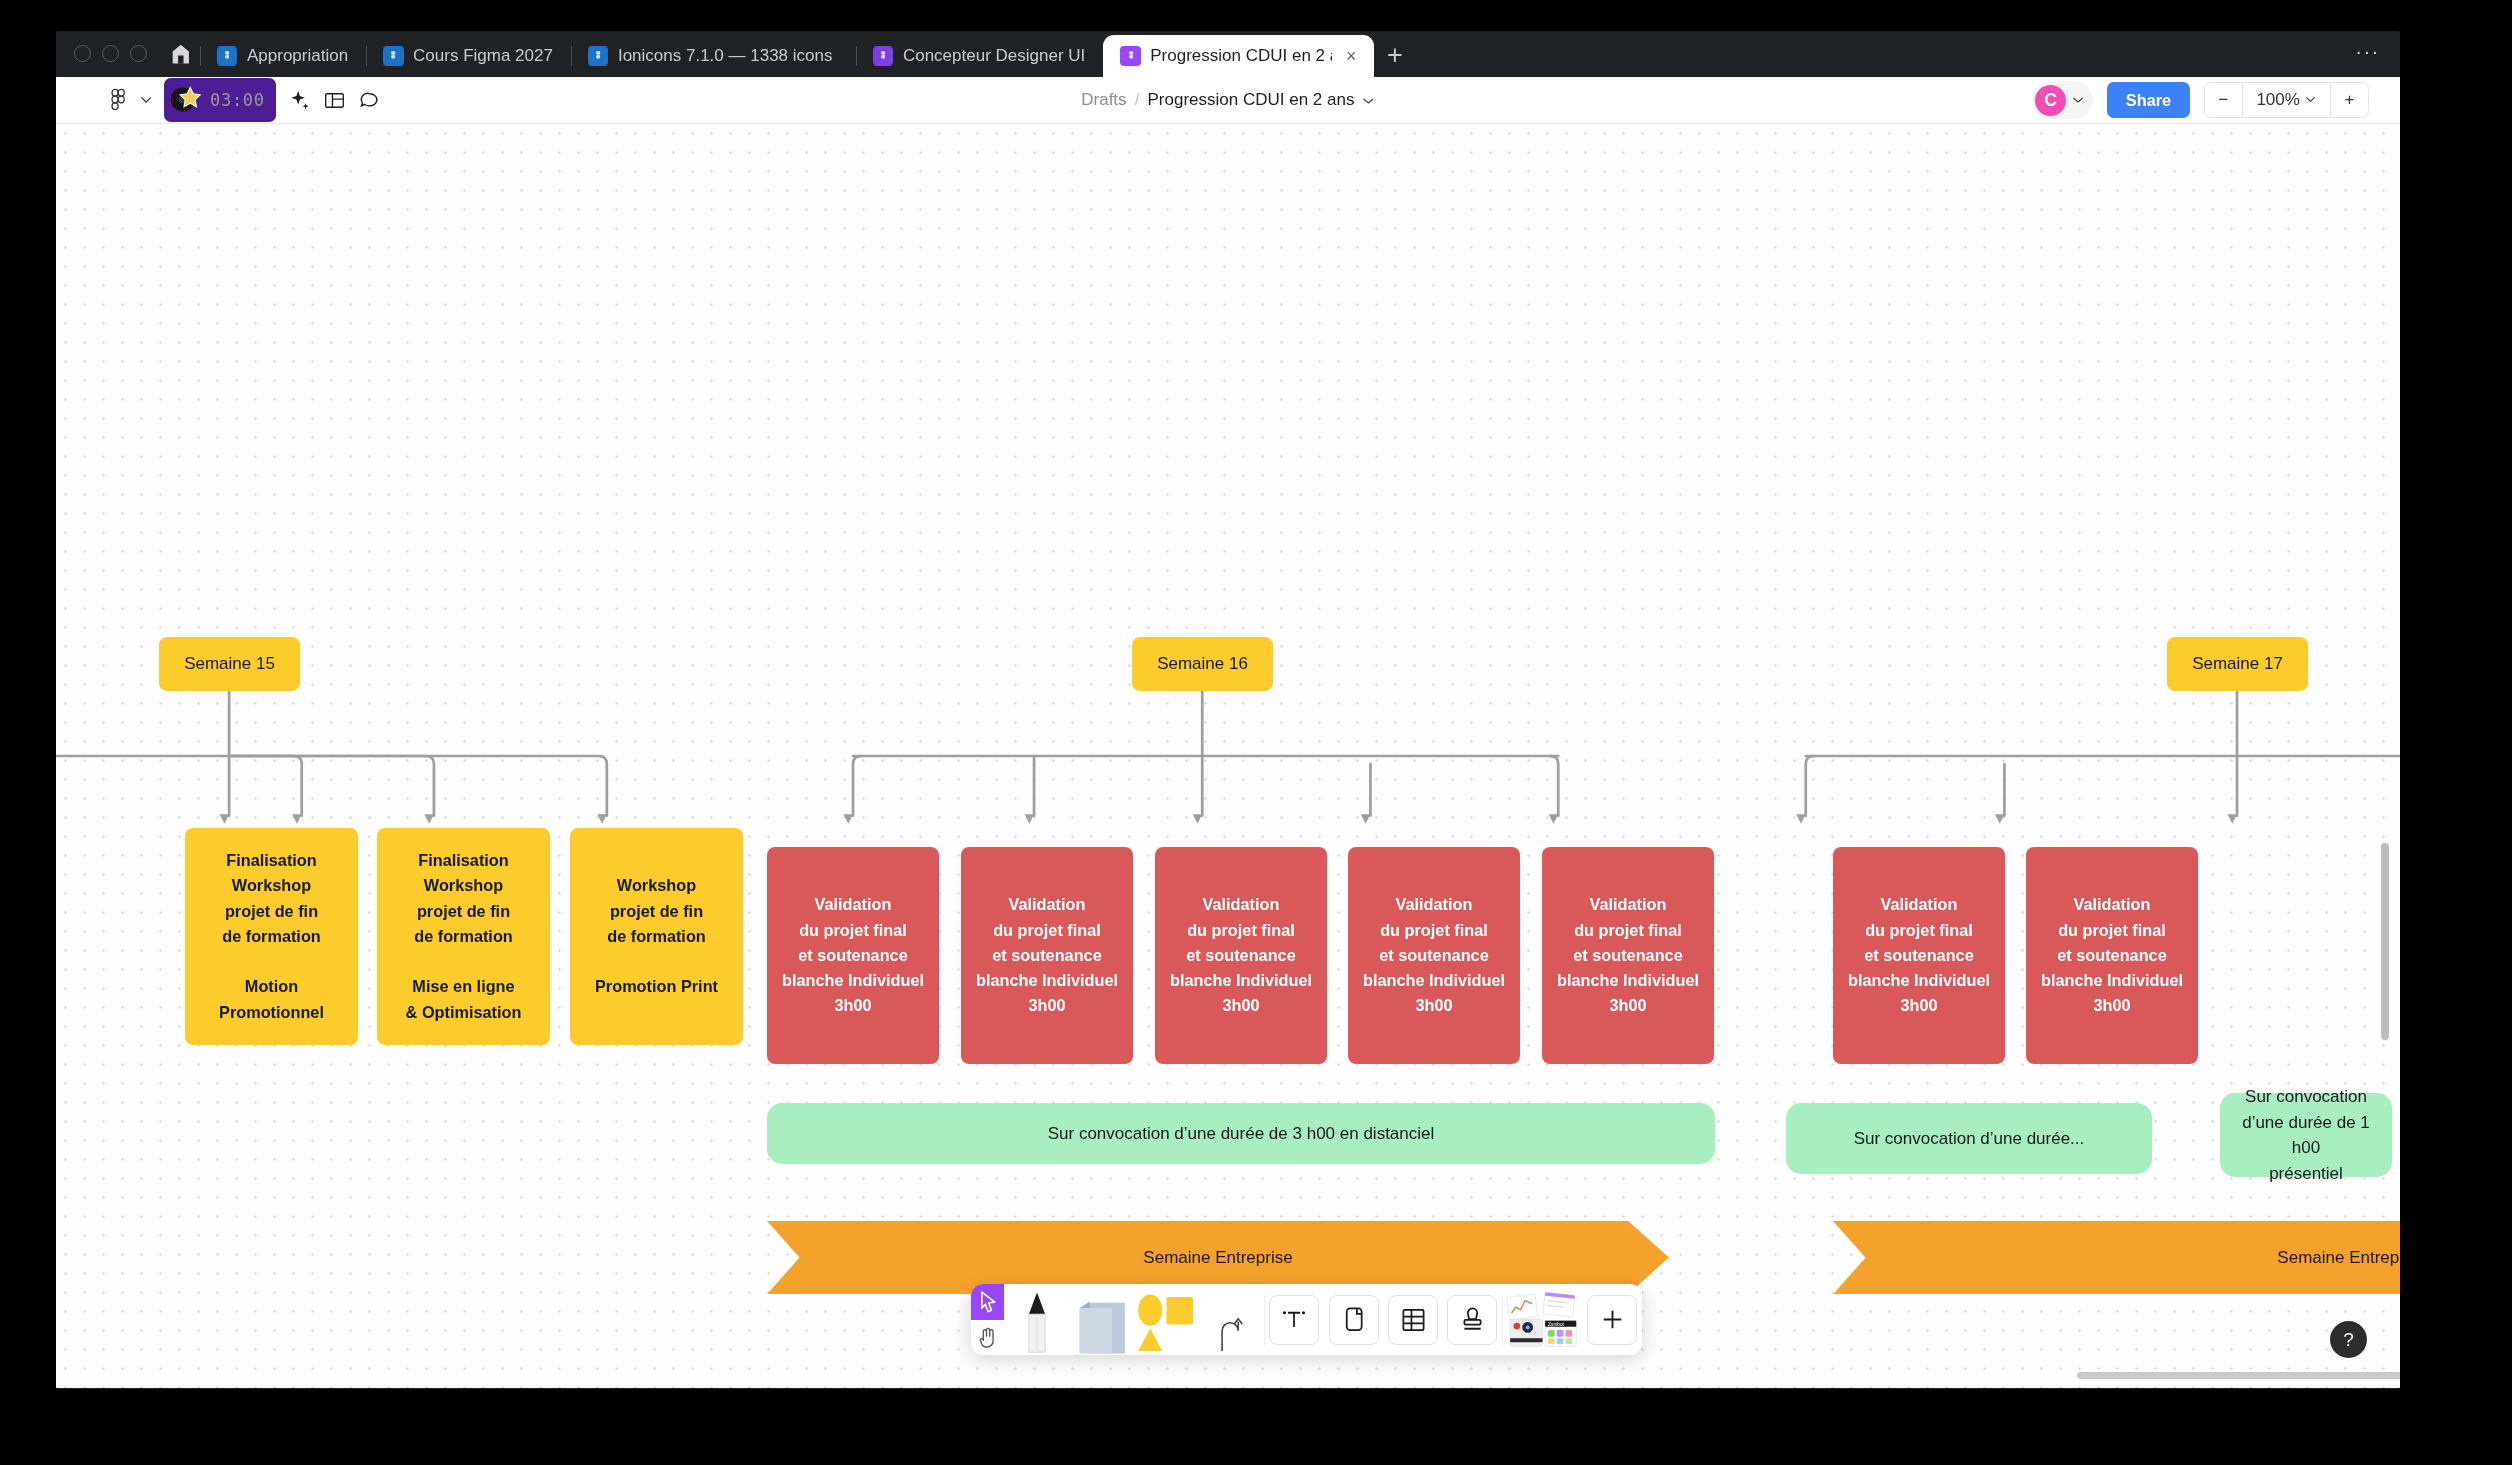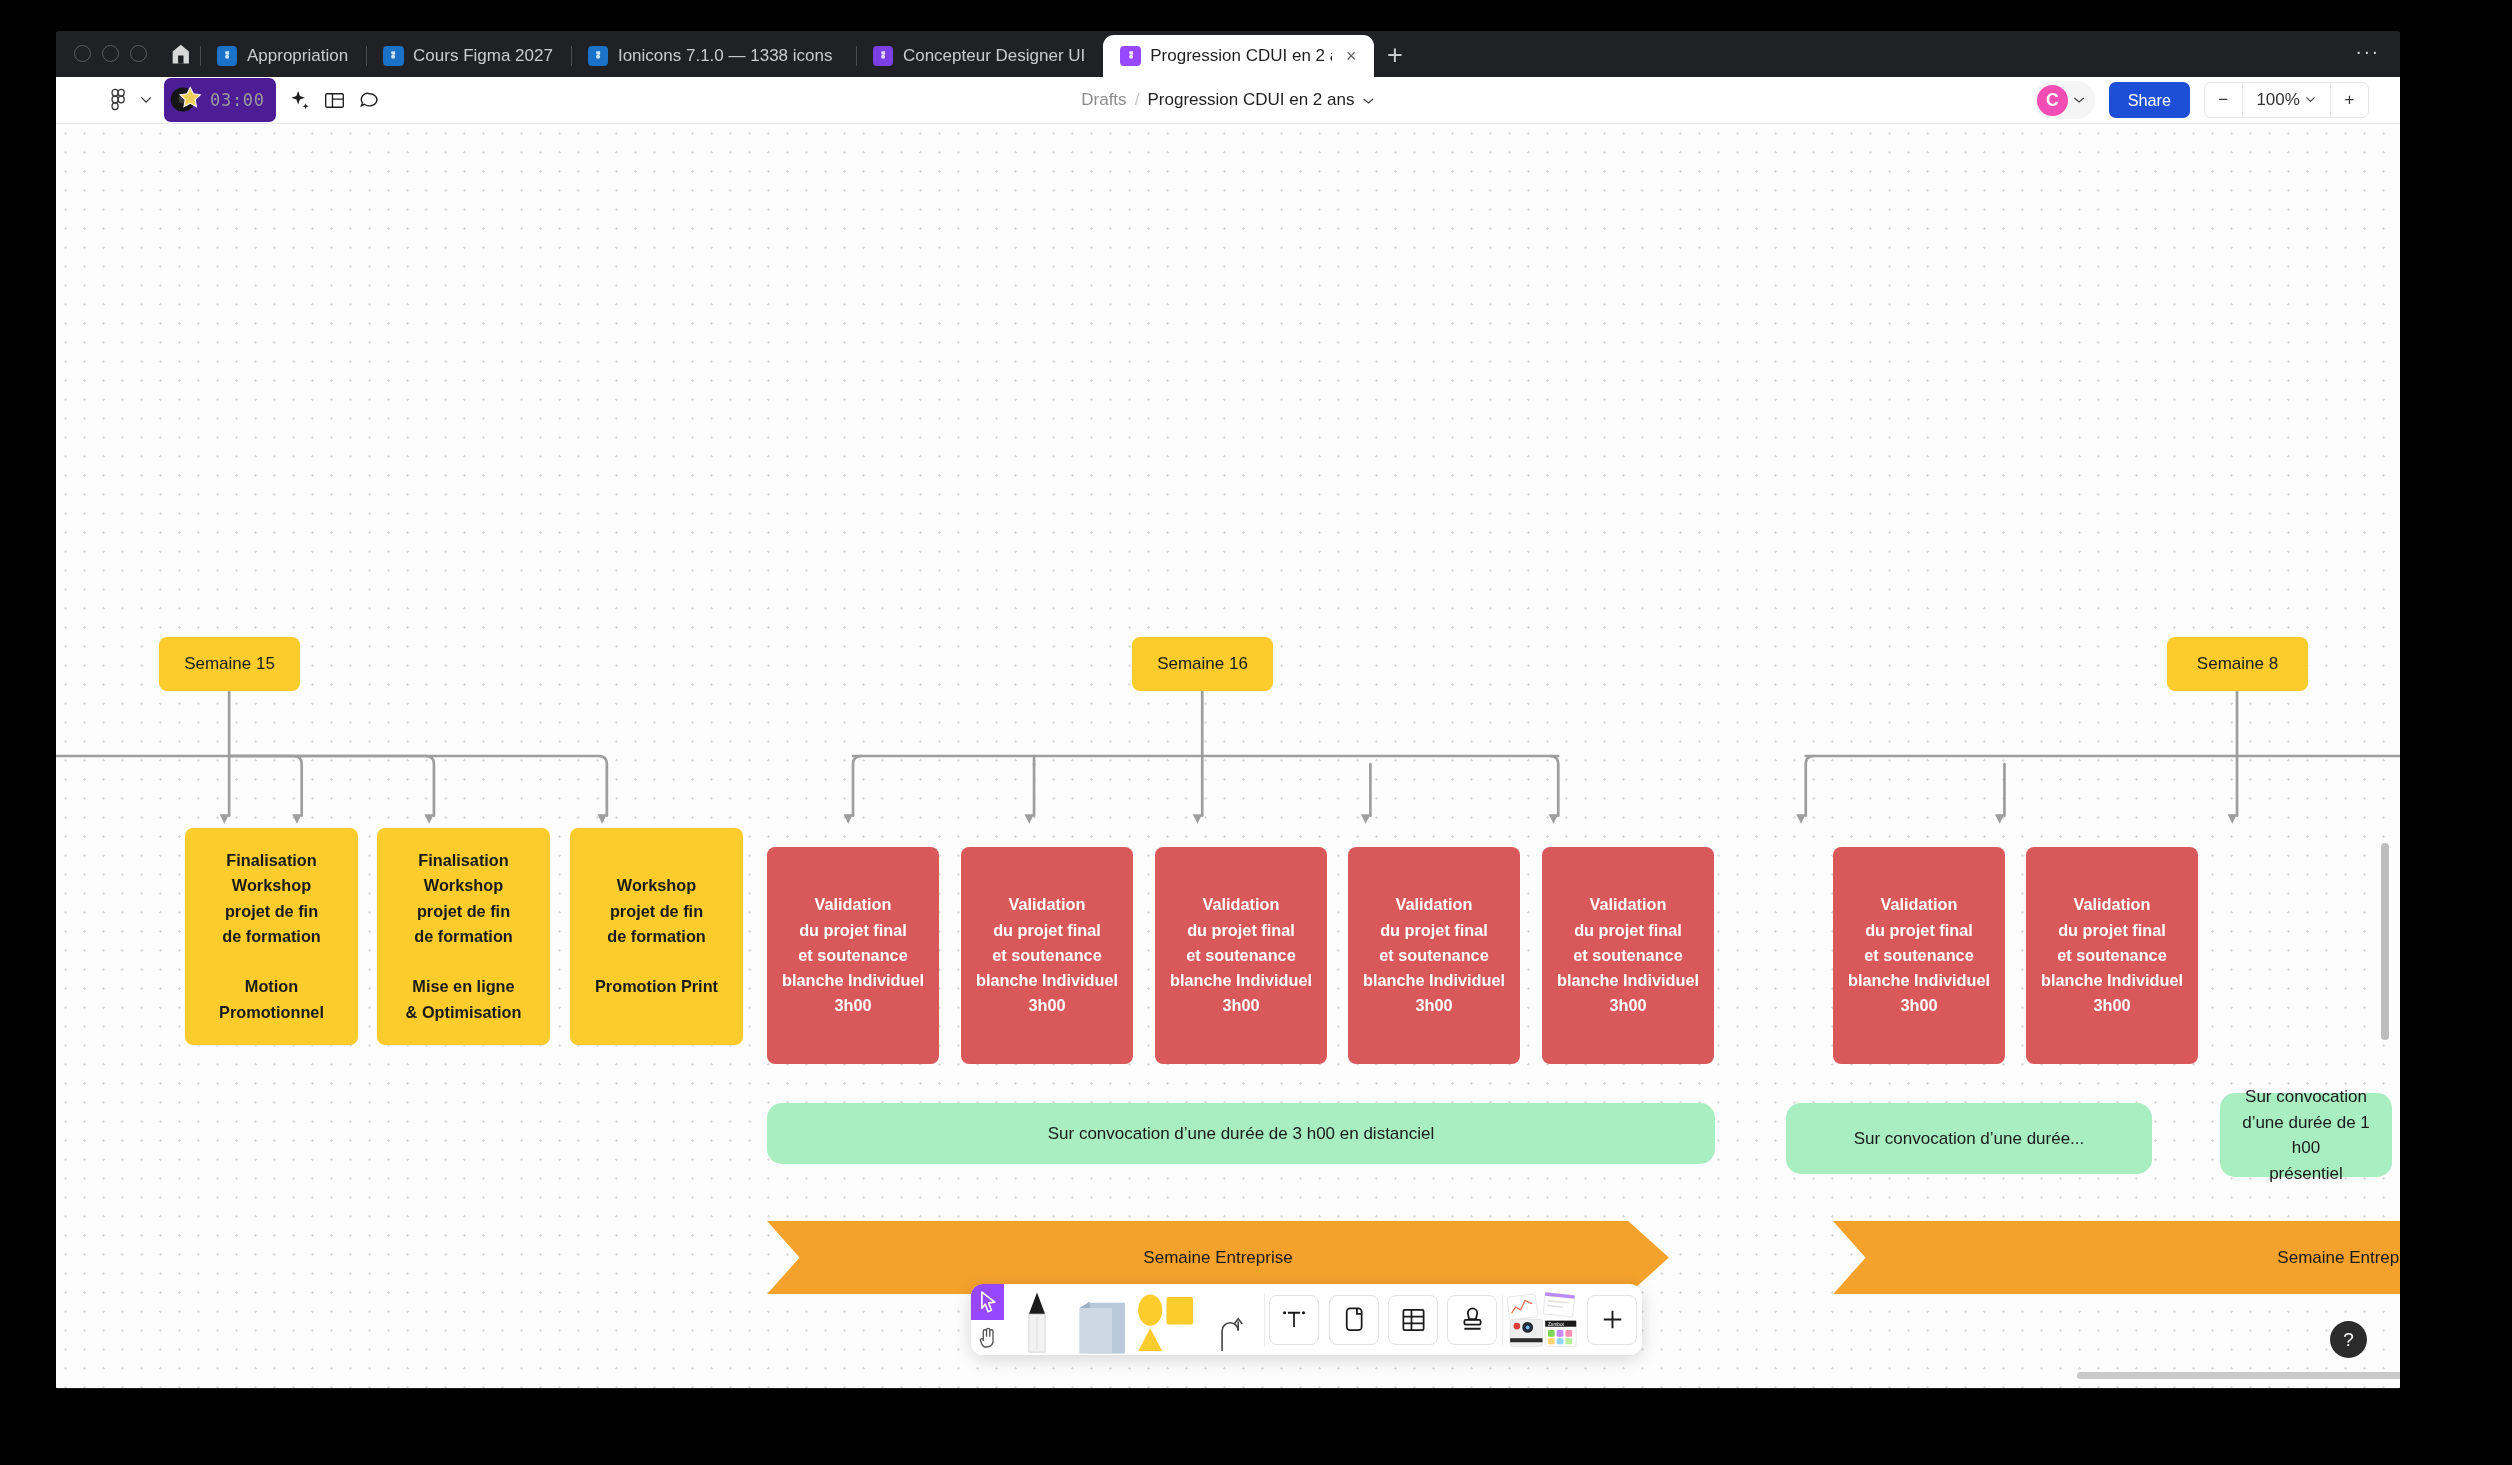--- a/index.html
+++ b/index.html
@@ -39,21 +39,21 @@
   #timerpill .ttxt{ font-family:"DejaVu Sans Mono", monospace; font-size:17px; color:#9a9a9a; letter-spacing:0.7px; }
   #breadcrumb{ position:absolute; left:50%; transform:translateX(-50%); display:flex; align-items:center;
     gap:8.1px; font-size:17px; }
   #breadcrumb .crumb-drafts{ color:#8b8b8b; }
   #breadcrumb .crumb-sep{ color:#c4c4c4; }
   #breadcrumb .crumb-file{ color:#1f1f1f; }
   .ft-right{ position:absolute; right:31px; display:flex; align-items:center; gap:13.6px; }
   #avatarwrap{ display:flex; align-items:center; gap:5.4px; background:#f5f5f5; border-radius:27px; padding:3.4px 9.5px 3.4px 3.4px; }
   #avatar{ width:31px; height:31px; border-radius:50%; background:#F24DB5; color:#fff; font-size:17.6px;
     font-weight:600; display:flex; align-items:center; justify-content:center; }
-  #sharebtn{ background:#1d4ed8; color:#fff; font-size:16.3px; font-weight:400; padding:8.1px 19px;
+  #sharebtn{ background:#3b82f6; color:#fff; font-size:16.3px; font-weight:700; padding:8.1px 19px;
     border-radius:6.8px; border:none; }
   #zoomgroup{ display:flex; align-items:center; border:0.7px solid #e4e4e4; border-radius:6.8px; overflow:hidden; }
   #zoomgroup > div{ padding:6.8px 13.6px; font-size:17px; color:#333; display:flex; align-items:center; gap:5.4px; }
   #zoomgroup > div + div{ border-left:0.7px solid #e4e4e4; }
 
   
   #canvas{ position:relative; width:100%; height:1264px; background:#fbfbfb; overflow:hidden;
     background-image:radial-gradient(#d8d8d8 1.1px, transparent 1.1px);
     background-size:19px 19px; }
   #canvas-white{ position:absolute; inset:0; background:
@@ -289,21 +289,21 @@
       </g>
     </svg>
 
     <div class="node week-head" style="left:103px;top:513px;width:141px;height:54px">
       <span>Semaine 15</span>
     </div>
     <div class="node week-head" style="left:1076px;top:513px;width:141px;height:54px">
       <span>Semaine 16</span>
     </div>
     <div class="node week-head" style="left:2111px;top:513px;width:141px;height:54px">
-      <span>Semaine 8</span>
+      <span>Semaine 17</span>
     </div>
 
 
     <div class="node card-y" style="left:129px;top:704px;width:173px;height:217px">
       <div>
         <span>Finalisation</span><br>
         <span>Workshop</span><br>
         <span>projet de fin</span><br>
         <span>de formation</span><br><br>
         <span>Motion Promotionnel</span>

